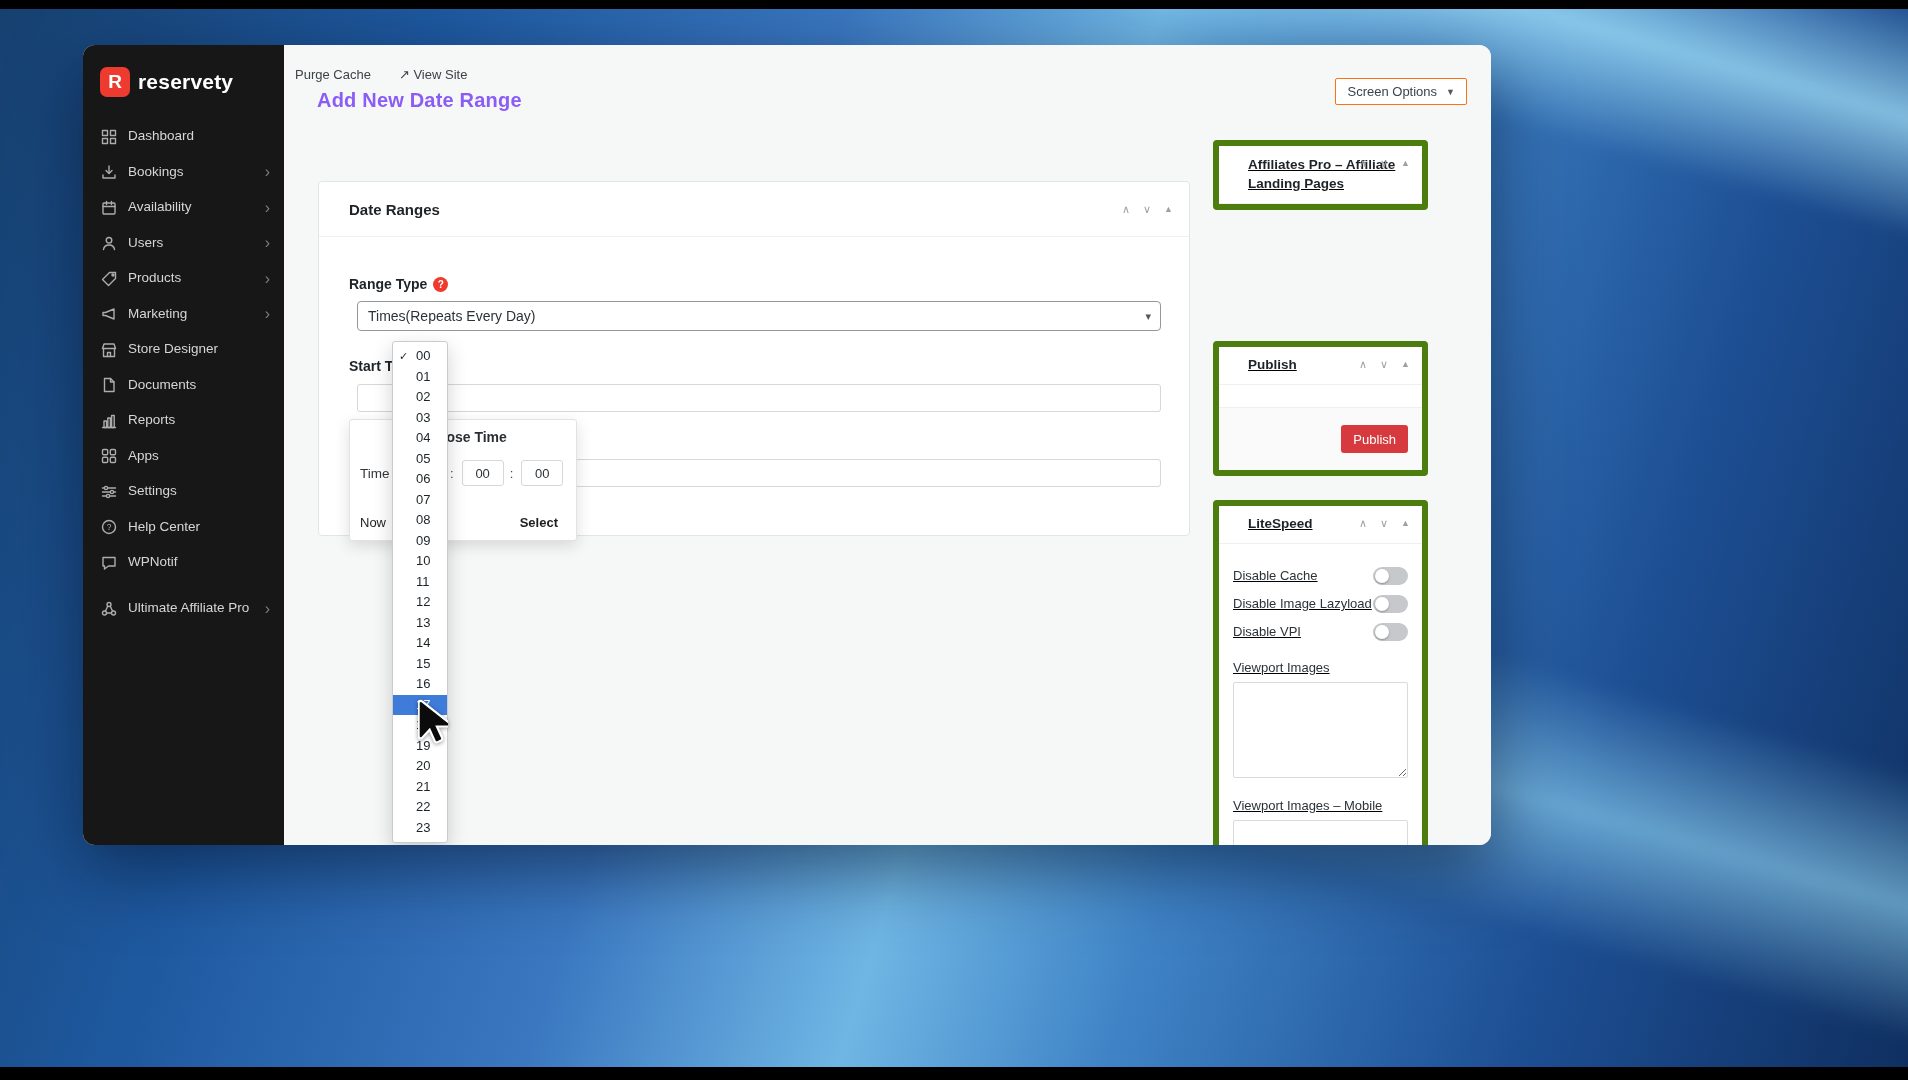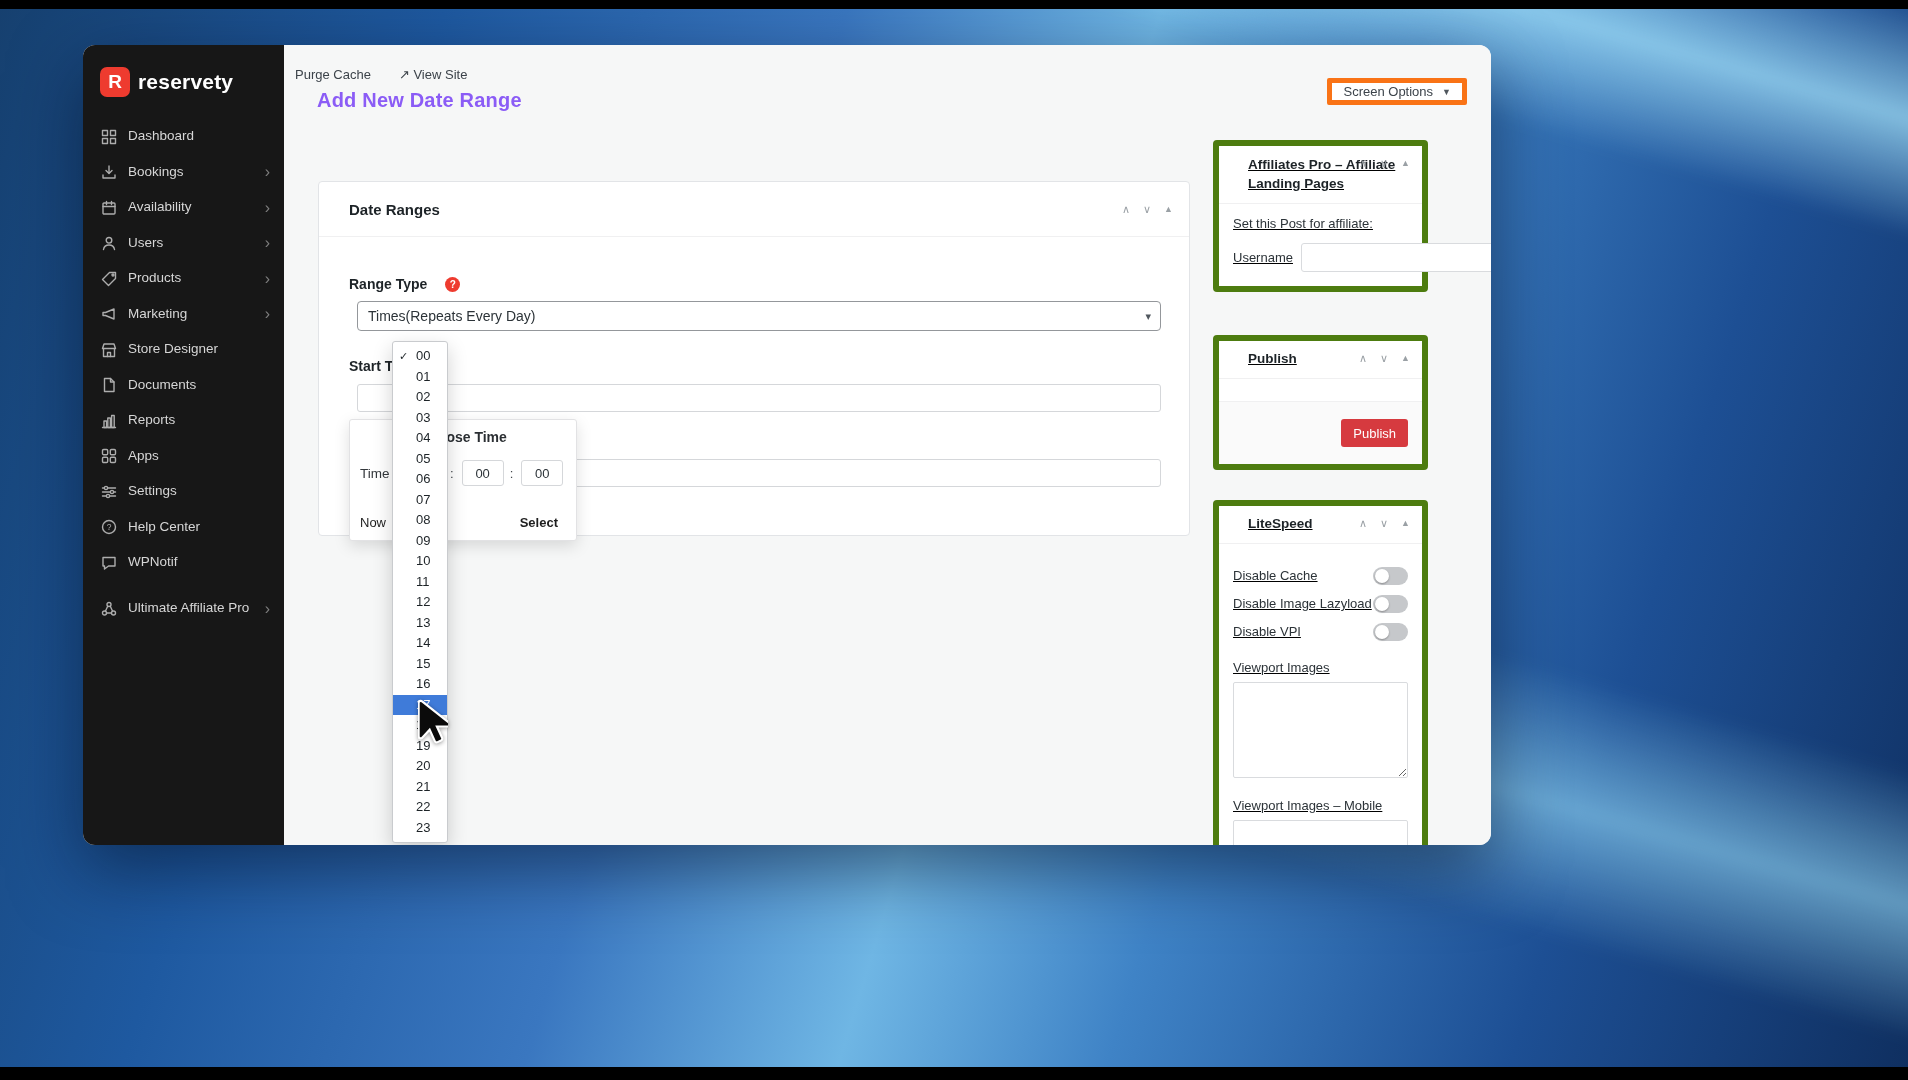--- a/index.html
+++ b/index.html
@@ -37,36 +37,36 @@
   .mi-ic svg{stroke:#adadad;fill:none;stroke-width:1.4;stroke-linecap:round;stroke-linejoin:round;}
   .mi-label{flex:1;line-height:1.25;}
   .chev{color:#7d7d7d;font-size:16px;line-height:1;margin-left:6px;}
 
   
   .content{position:absolute;left:201px;top:0;right:0;bottom:0;background:#f6f7f7;}
   .admin-links{position:absolute;top:13px;left:11px;display:flex;gap:28px;font-size:13px;color:#3c434a;}
   .admin-links .lnk{cursor:pointer;margin-top:9px;}
   .page-title{position:absolute;left:33px;top:31px;font-size:20px;font-weight:700;color:#8b5cf6;letter-spacing:.2px;}
   .screen-options{position:absolute;right:24px;top:33px;height:27px;box-sizing:border-box;background:#fff;
-    border:5px solid #f97316;border-radius:2px;display:flex;align-items:center;gap:9px;padding:0 11px;
+    border:1px solid #f97316;border-radius:2px;display:flex;align-items:center;gap:9px;padding:0 11px;
     font-size:13px;color:#3c434a;cursor:pointer;}
   .screen-options .caret{font-size:9px;color:#50575e;}
   .title-input{position:absolute;left:34px;top:77px;width:872px;height:38px;box-sizing:border-box;
     border:1px solid #d5d7da;border-radius:3px;background:#fff;font-size:14px;color:#23262a;
     padding:0 12px;font-family:inherit;}
 
   
   .panel{position:absolute;left:34px;top:136px;width:872px;height:355px;background:#fff;
     border:1px solid #e2e4e7;border-radius:4px;box-sizing:border-box;}
   .panel-head{height:55px;display:flex;align-items:center;padding:0 16px 0 30px;border-bottom:1px solid #f0f0f1;box-sizing:border-box;}
   .panel-title{font-size:15px;font-weight:700;color:#1d2327;}
   .box-controls{margin-left:auto;display:flex;align-items:center;gap:13px;color:#9aa0a5;}
   .box-controls .ctl{font-size:11px;cursor:pointer;line-height:1;}
   .box-controls .ctl.tri{font-size:9px;}
-  .field-label{position:absolute;left:30px;font-size:14px;font-weight:600;color:#1d2327;display:flex;align-items:center;gap:18px;}
+  .field-label{position:absolute;left:30px;font-size:14px;font-weight:600;color:#1d2327;display:flex;align-items:center;gap:6px;}
   .help-badge{width:15px;height:15px;border-radius:50%;background:#ee3b2f;color:#fff;font-size:10px;font-weight:700;
     display:flex;align-items:center;justify-content:center;cursor:pointer;}
   .rt-select{position:absolute;left:38px;top:119px;width:804px;height:30px;box-sizing:border-box;border:1px solid #94979b;
     border-radius:4px;background:#fff;display:flex;align-items:center;padding:0 26px 0 10px;font-size:14px;color:#2c3338;cursor:pointer;}
   .rt-select .caret{position:absolute;right:9px;font-size:11px;color:#50575e;}
   .wide-input{position:absolute;left:38px;width:804px;height:28px;box-sizing:border-box;border:1px solid #d5d7da;
     border-radius:3px;background:#fff;font-family:inherit;font-size:13px;padding:0 8px;color:#2c3338;}
 
   
   .timepicker{position:absolute;left:30px;top:237px;width:228px;height:122px;background:#fff;border:1px solid #e2e2e4;
@@ -458,30 +458,23 @@
     <section class="postbox" style="top:95px;">
       <div class="pb-head">
         <div class="pb-title">Affiliates Pro – Affiliate Landing Pages</div>
         <div class="box-controls">
           <span class="ctl">∧</span>
           <span class="ctl">∨</span>
           <span class="ctl tri">▲</span>
         </div>
       </div>
       <div class="pb-divider"></div>
-      <div class="pb-body">
-        <div class="small-label">Set this Post for affiliate:</div>
-        <div class="user-row">
-          <span class="small-label">Username</span>
-          <input value="" style="">
-        </div>
-      </div>
     </section>
 
-    <section class="postbox" style="top:290px;height:135px;">
+    <section class="postbox" style="top:296px;height:135px;">
       <div class="pb-head" style="padding-top:9px;padding-bottom:9px;">
         <div class="pb-title">Publish</div>
         <div class="box-controls">
           <span class="ctl">∧</span>
           <span class="ctl">∨</span>
           <span class="ctl tri">▲</span>
         </div>
       </div>
       <div class="pb-divider"></div>
       <div class="pub-footer" style="position:absolute;bottom:0;left:0;right:0;">

